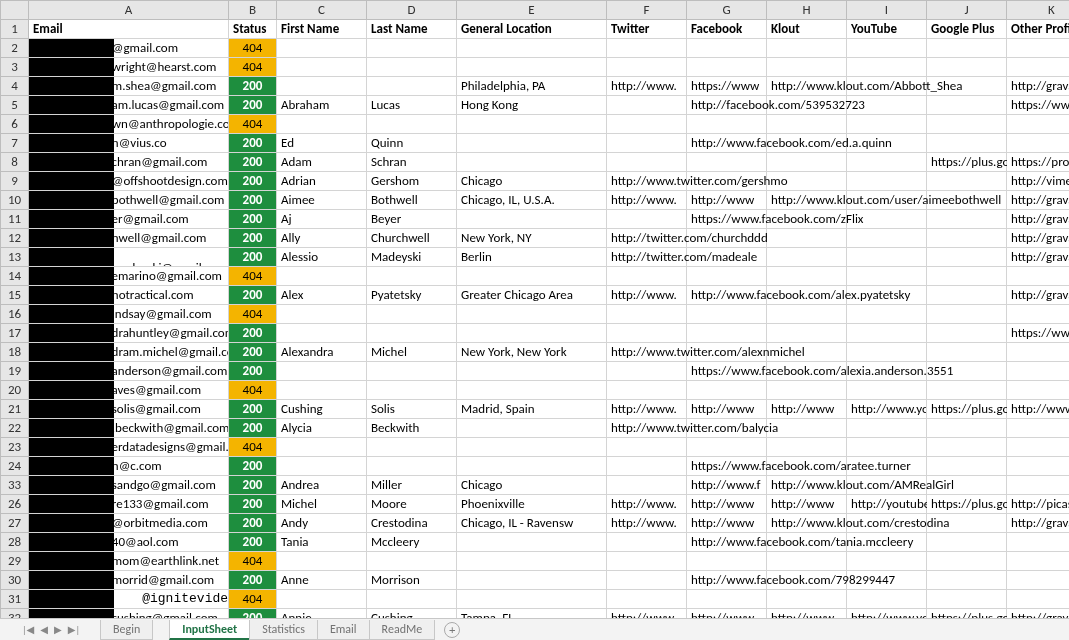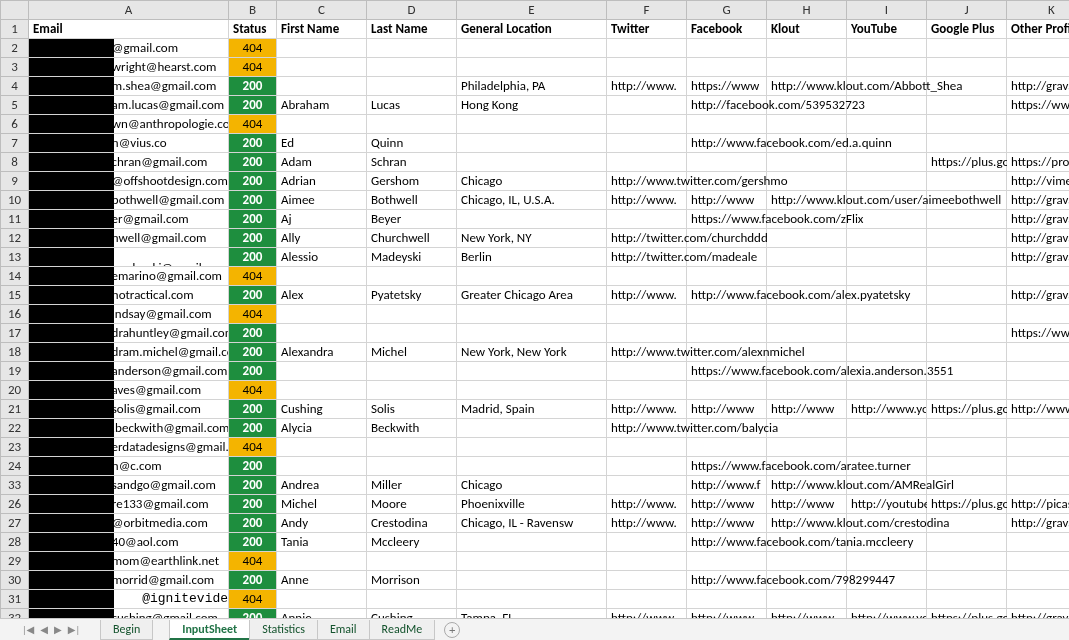--- a/index.html
+++ b/index.html
@@ -75,21 +75,21 @@
     align-items: center;
   }
   .tabctl span { color: #888; font-size: 10px; padding: 0 2px; cursor: pointer; }
   .tab {
     padding: 2px 12px;
     border: 1px solid #c7c7c7;
     border-top: none;
     background: #efefef;
     margin-right: -1px;
     cursor: pointer;
-    color: #14532d;
+    color: #737373;
   }
   .tab.active {
     background: #fff;
     color: #217346;
     font-weight: bold;
     border-bottom: 2px solid #217346;
     margin-left: 17px;
   }
   .addtab {
     margin-left: 10px;

